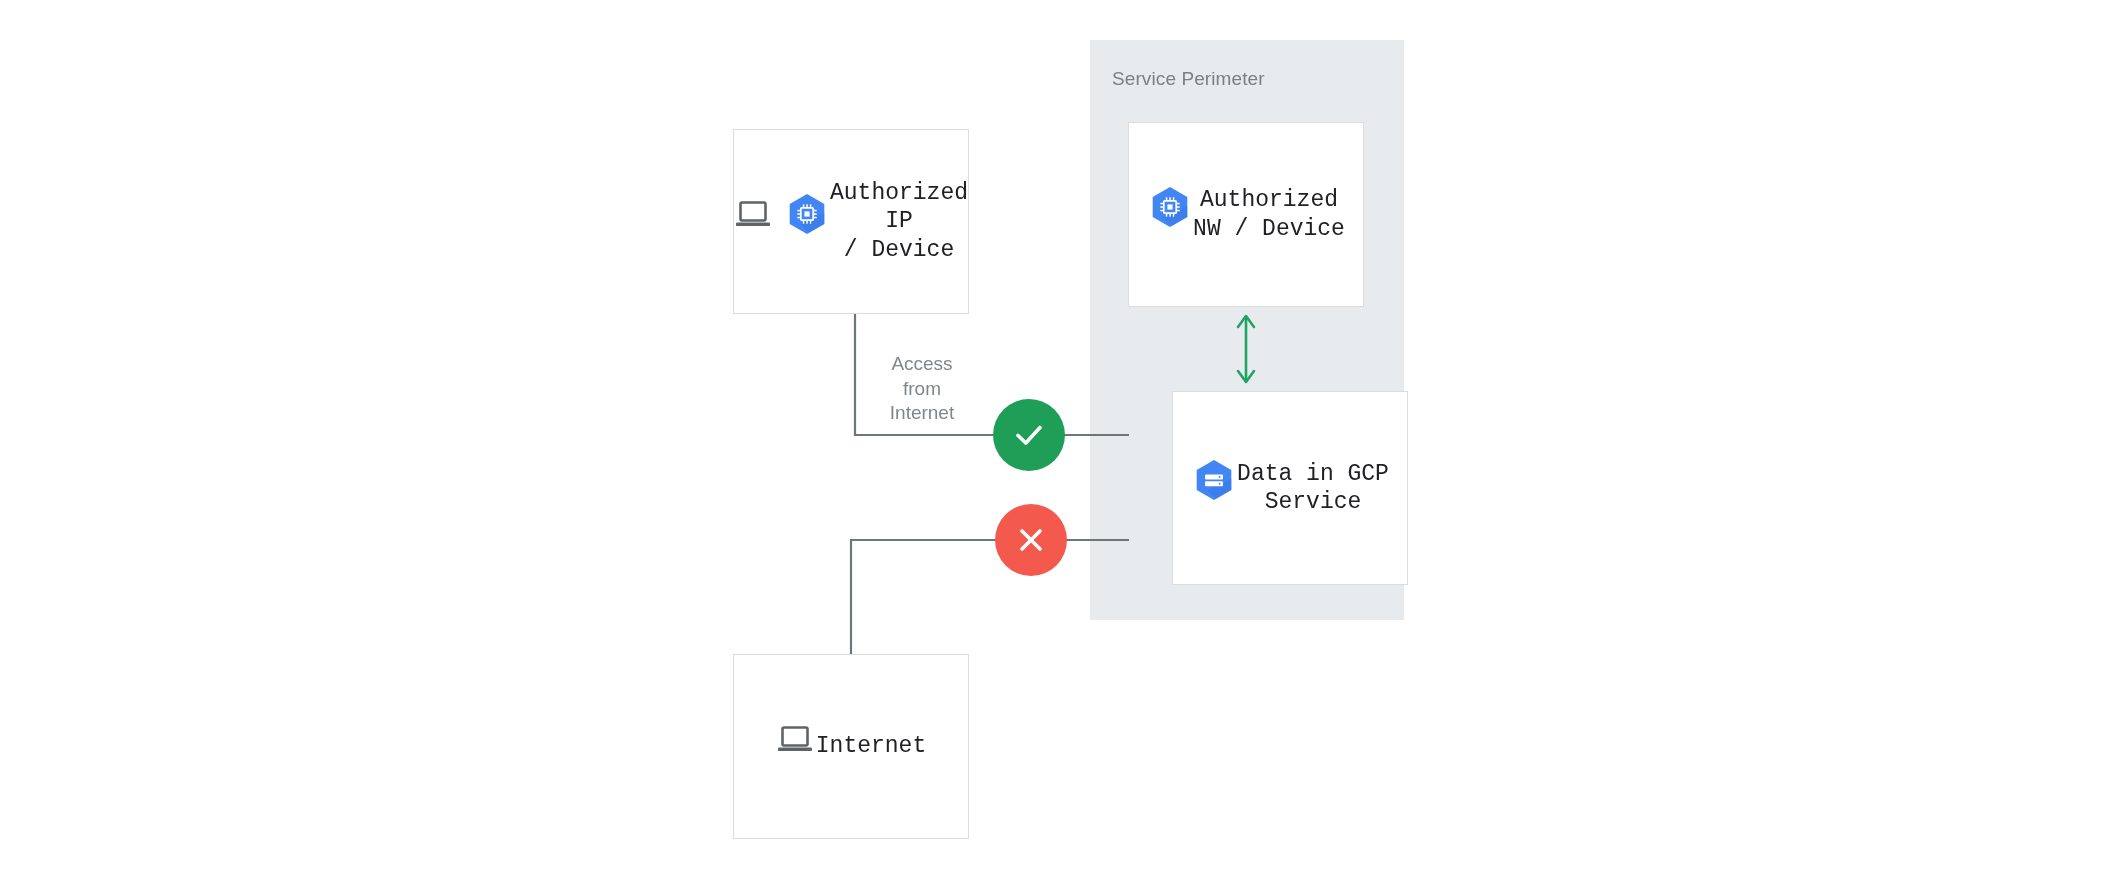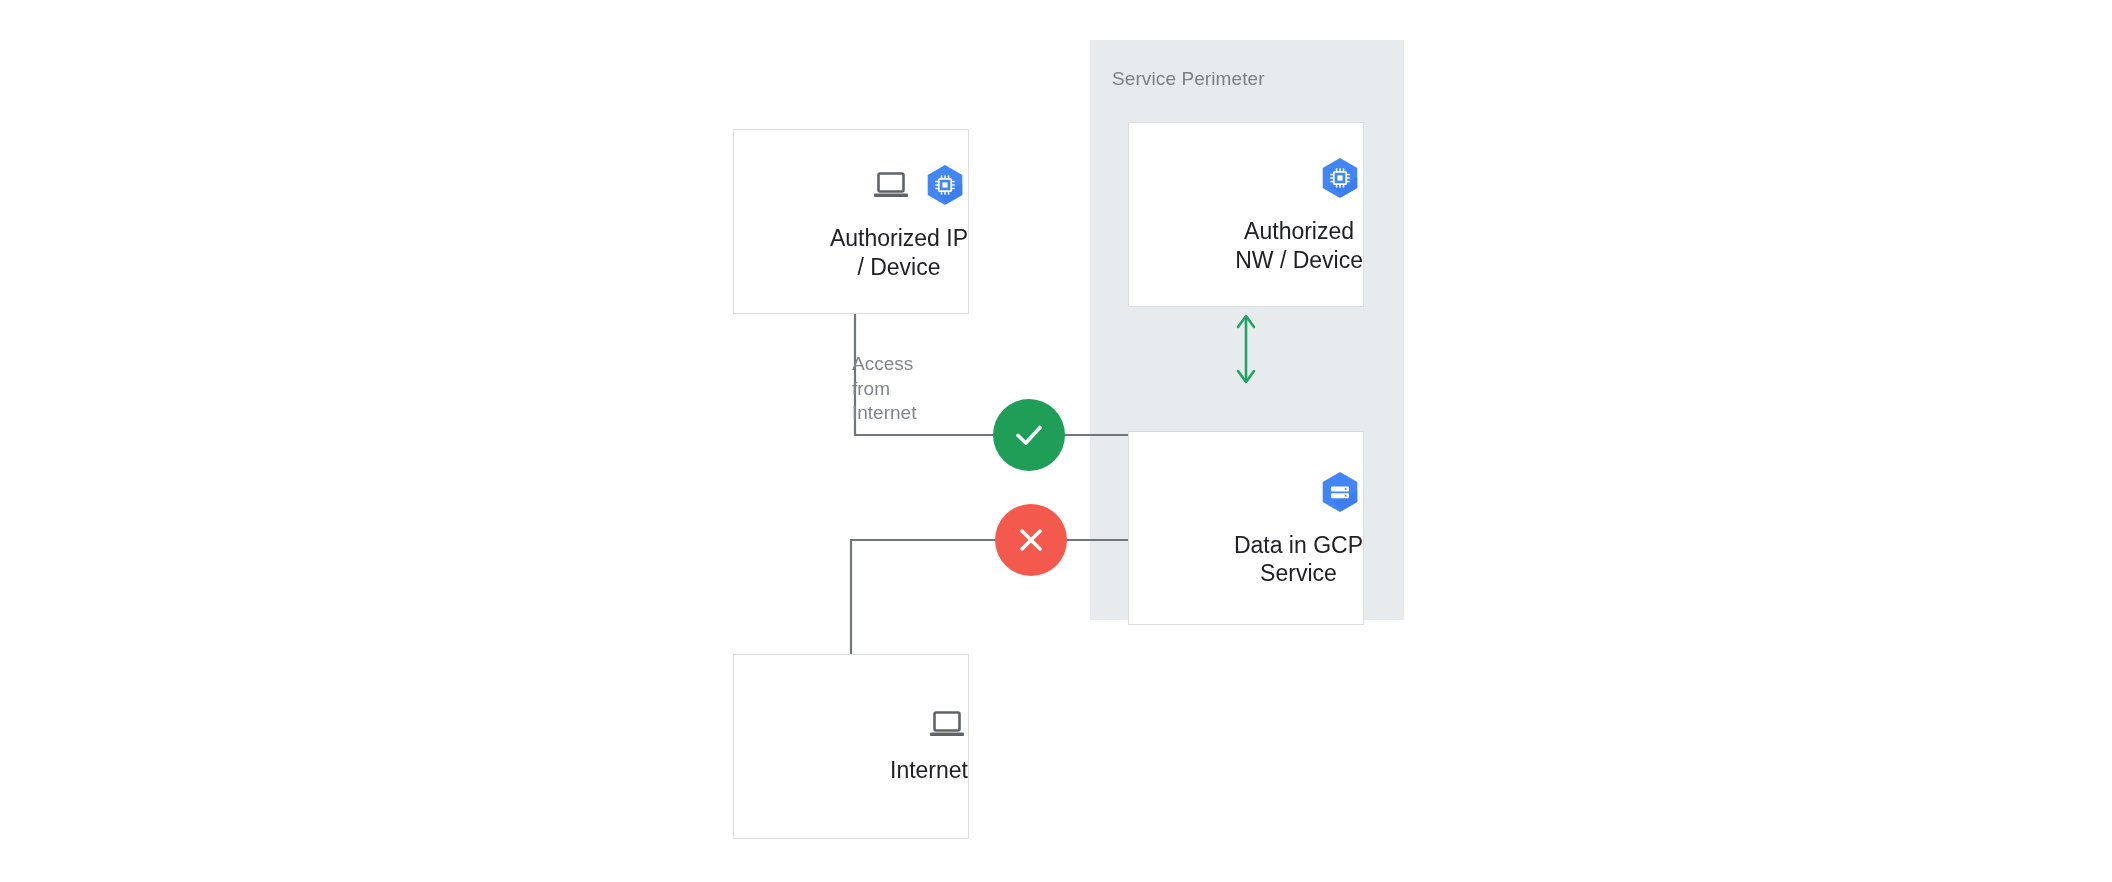--- a/index.html
+++ b/index.html
@@ -44,61 +44,62 @@
     white-space: nowrap;
   }
 
   
   .node {
     position: absolute;
     background: #ffffff;
     border: 1.5px solid #DCDCDC;
     box-sizing: border-box;
     display: flex;
-    flex-direction: column;
-    align-items: flex-end;
+    flex-direction: row;
+    align-items: center;
     justify-content: center;
+    font-family: Liberation Mono, monospace;
   }
   .node-icon {
     display: flex;
     align-items: center;
     justify-content: center;
     gap: 10px;
     margin-bottom: 16px;
   }
   .node-label {
     font-size: 23px;
     line-height: 28.5px;
     color: #202124;
     text-align: center;
     white-space: pre-line;
   }
 
   #node-auth-device { left: 733px; top: 129px;  width: 236px; height: 185px; }
   #node-auth-nw     { left: 1128px; top: 122px; width: 236px; height: 185px; }
-  #node-data-gcp    { left: 1128px; top: 391px; width: 236px; height: 194px; margin-top: 40px; }
+  #node-data-gcp    { left: 1172px; top: 391px; width: 236px; height: 194px; }
   #node-internet    { left: 733px; top: 654px;  width: 236px; height: 185px; }
 
   
   #wires {
     position: absolute;
     left: 0;
     top: 0;
     width: 2112px;
     height: 882px;
     pointer-events: none;
   }
 
   
   .edge-label {
     position: absolute;
     font-size: 19px;
     line-height: 24.5px;
     color: #80868B;
-    text-align: left;
+    text-align: center;
     white-space: pre-line;
   }
   #label-access-from-internet {
     left: 852px;
     top: 352px;
     width: 140px;
   }
   #label-valid-credential {
     left: 780px;
     top: 484px;

